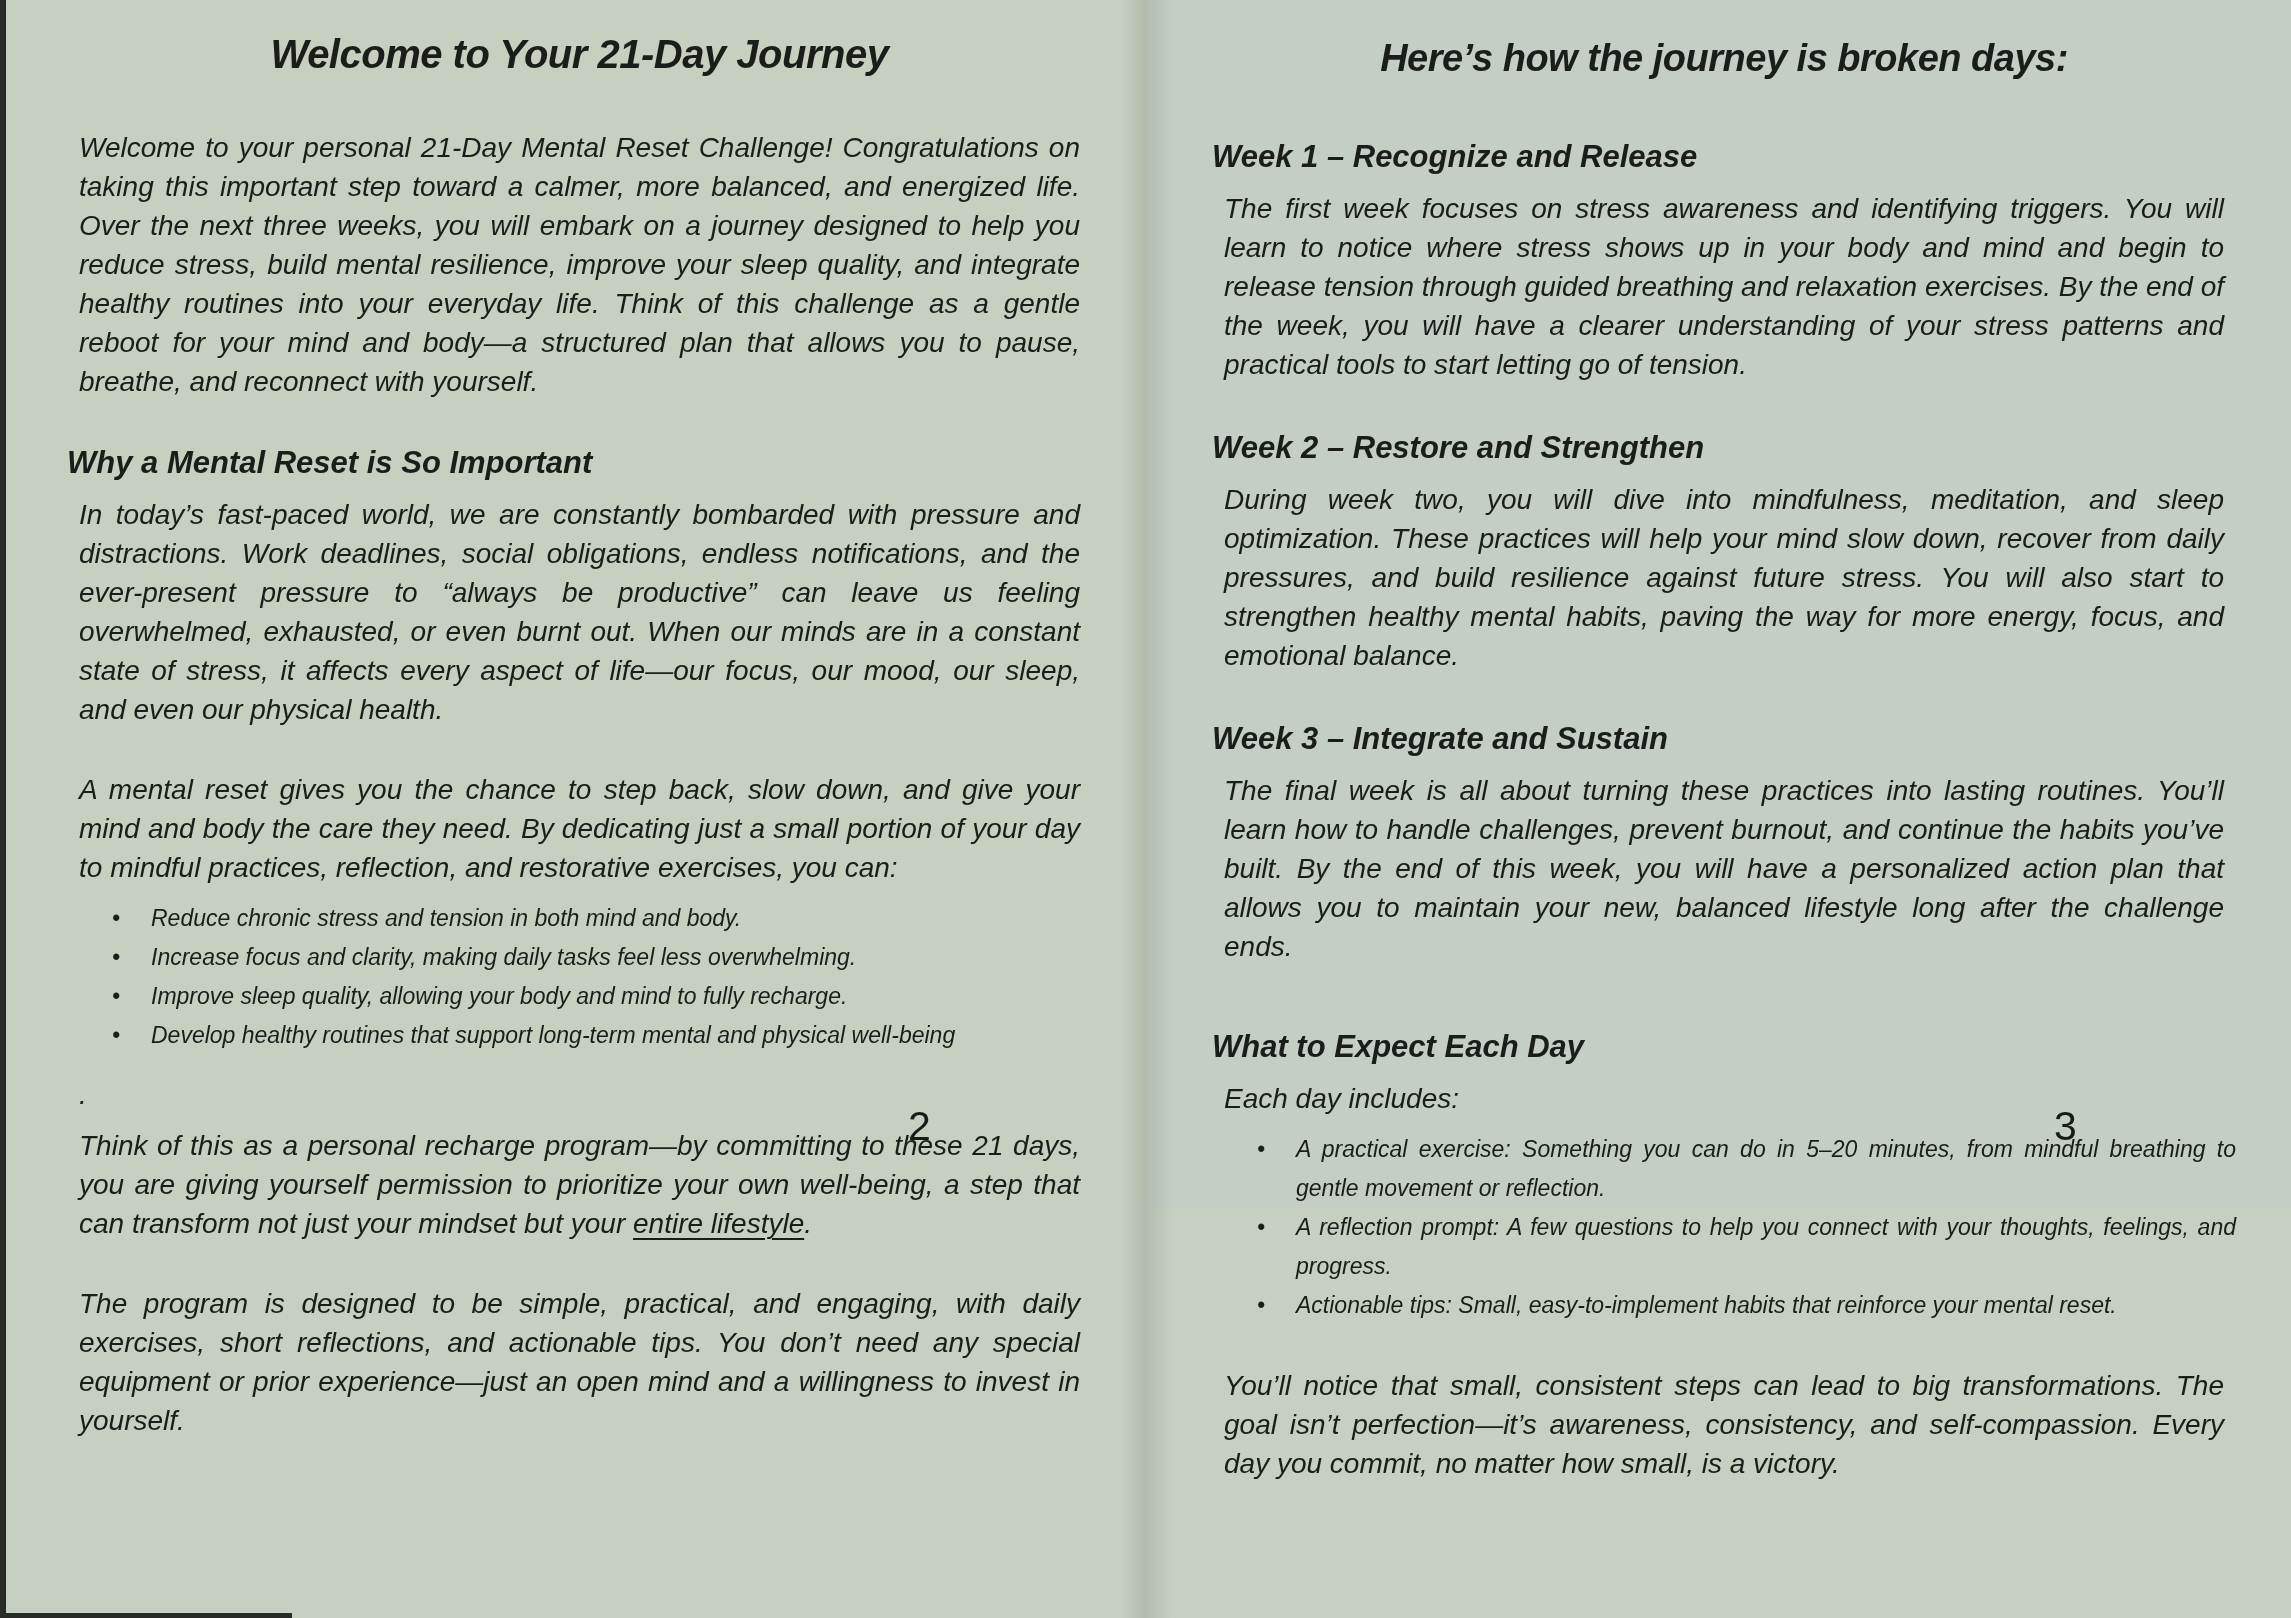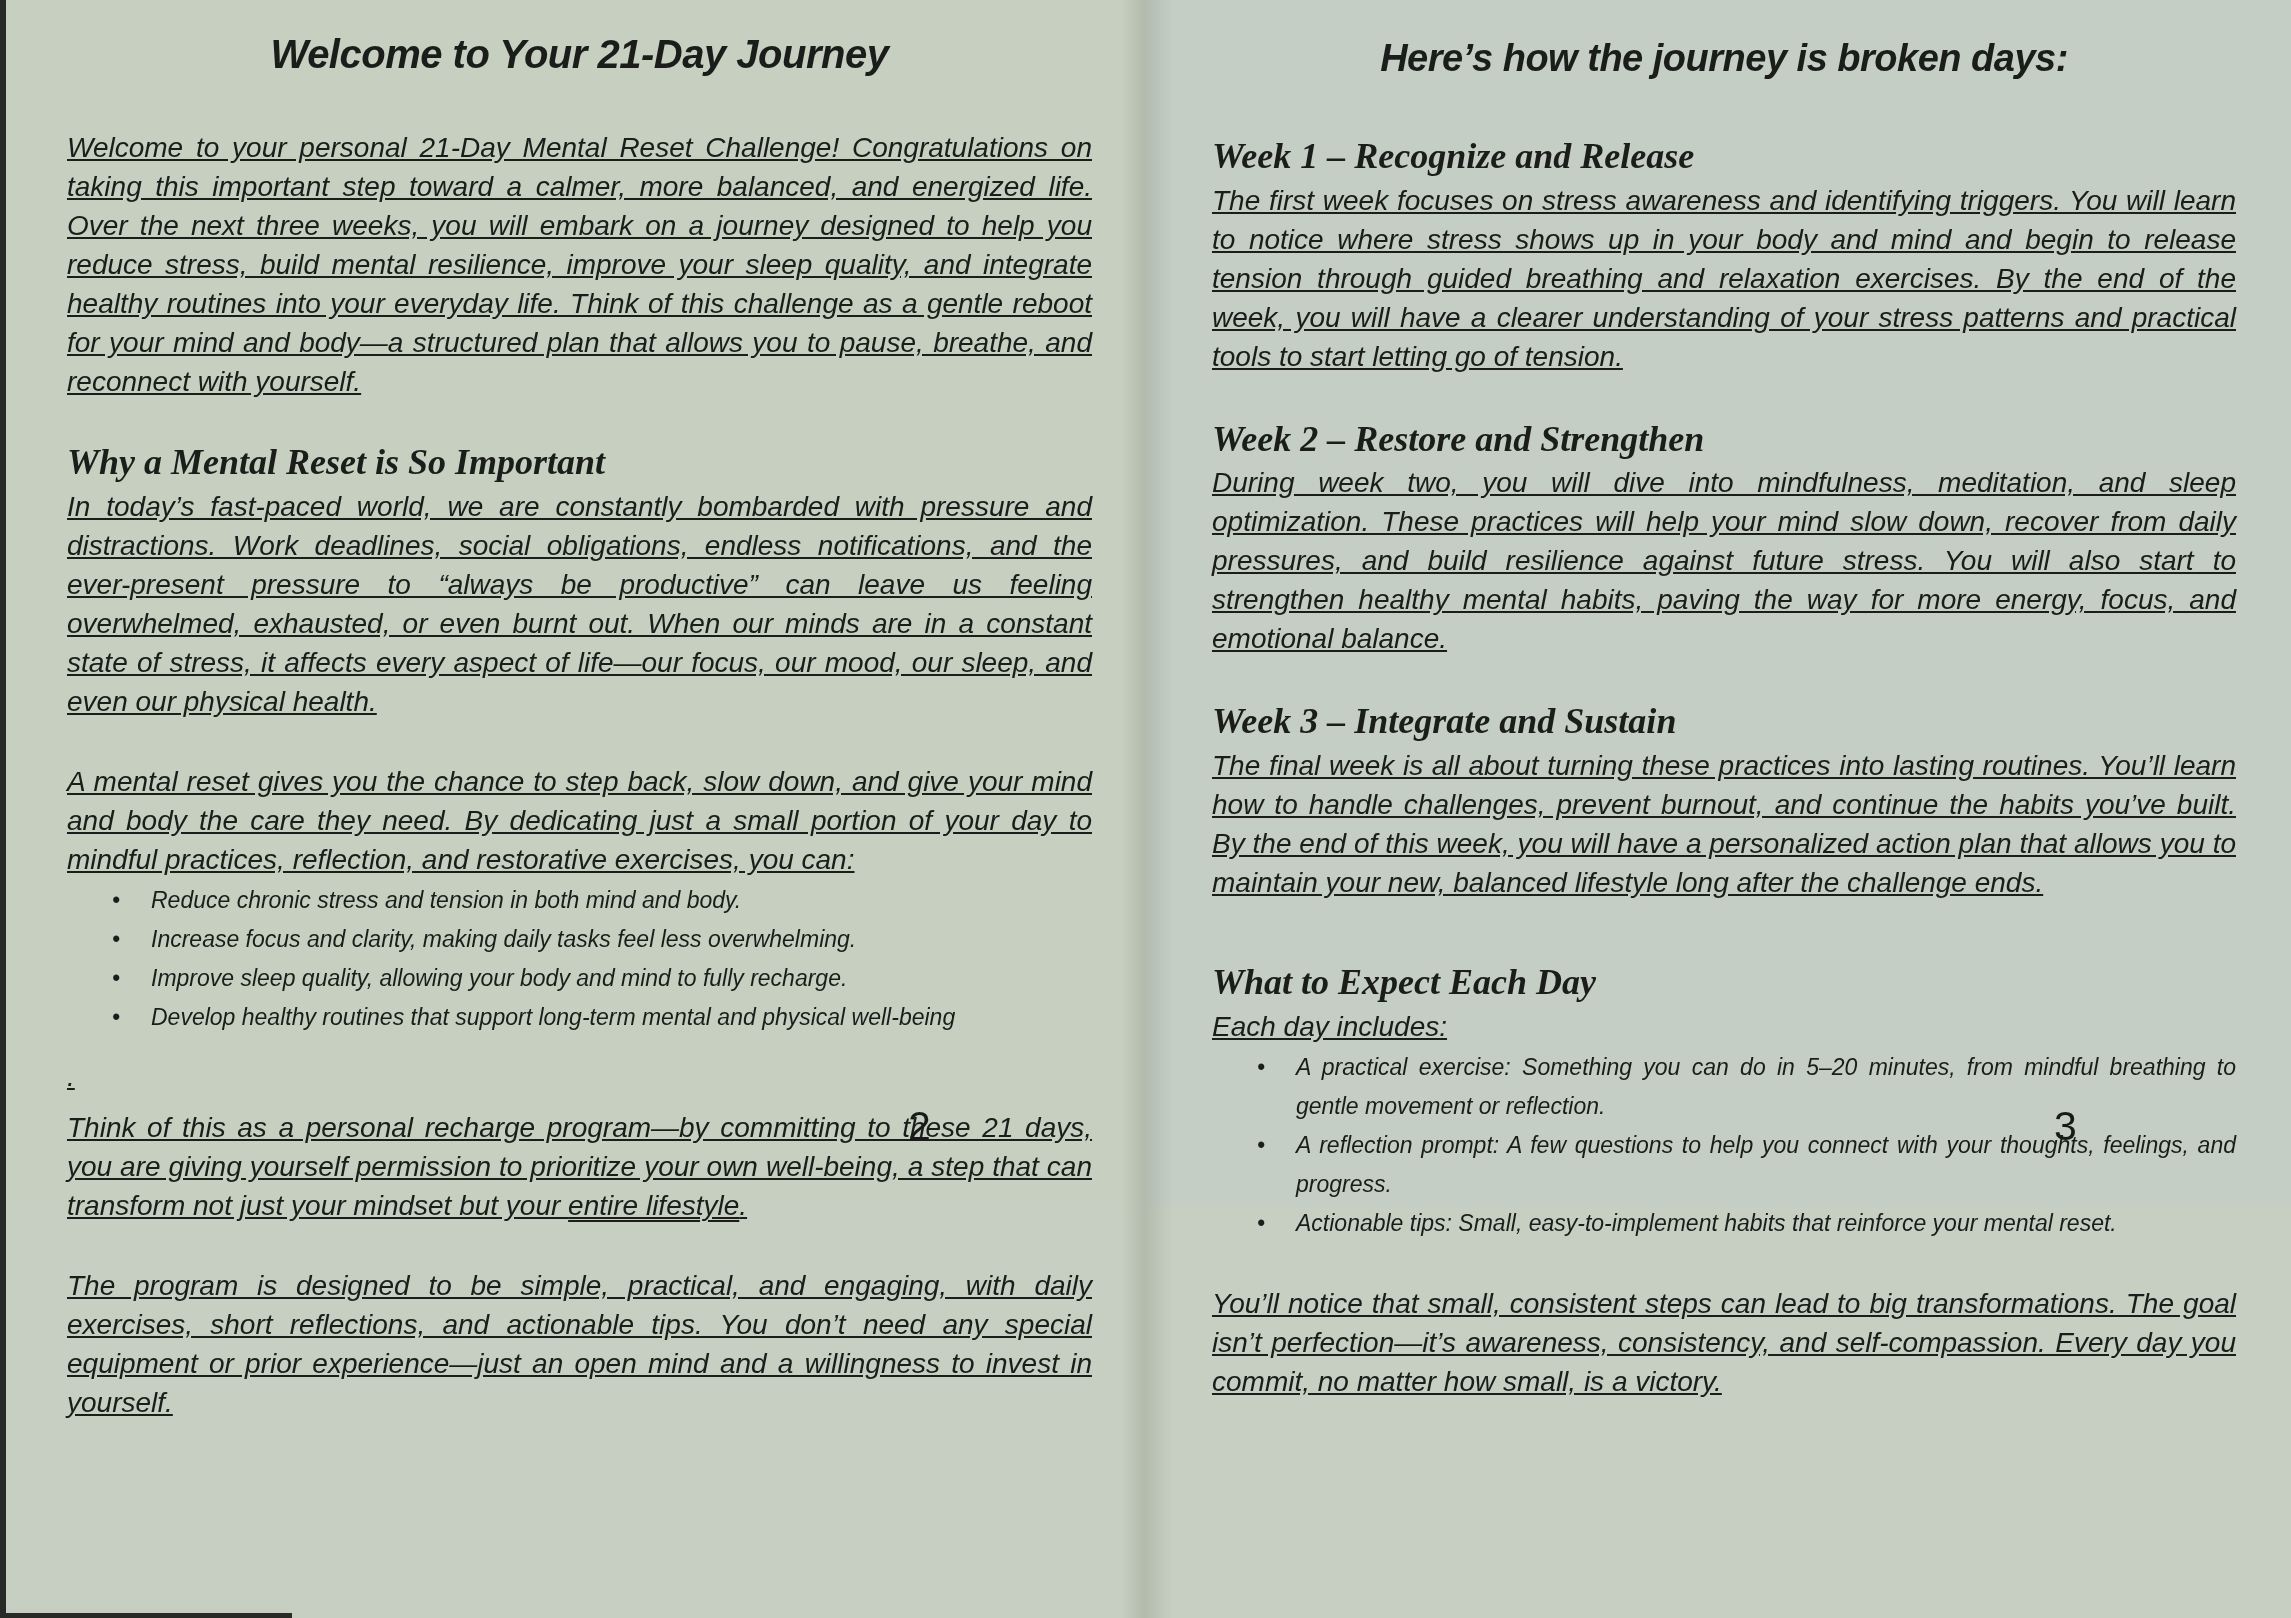--- a/index.html
+++ b/index.html
@@ -28,22 +28,22 @@
   .edge-left   { position: absolute; left: 0; top: 0; width: 5.6px; height: 100%; background: #272a27; }
   .edge-bottom { position: absolute; left: 0; bottom: 0; width: 292px; height: 5.6px; background: #272a27; }
 
   .doc-title {
     font-size: 40px; font-weight: 700; font-style: italic;
     text-align: center; letter-spacing: -0.5px;
     margin: 0 0 51px 0;
   }
   .page.right .doc-title { font-size: 38px; margin-bottom: 56px; }
 
-  p { font-size: 28px; line-height: 39px; text-align: justify; margin: 0; text-decoration: underline; }
-  h2 { font-size: 36px; font-weight: 700; font-style: italic; line-height: 41px; margin: 0 0 3.7px 0; font-family: Liberation Serif, serif; }
+  p { font-size: 28px; line-height: 39px; text-align: justify; margin: 12px; }
+  h2 { font-size: 31px; font-weight: 700; font-style: italic; line-height: 41px; margin: 0 0 3.7px 0; }
 
   ul { list-style: none; margin: 1.9px 0 0 0; padding: 0; }
   li {
     font-size: 23px; line-height: 39px; text-align: justify;
     padding-left: 84px; position: relative;
   }
   li::before { content: "\2022"; position: absolute; left: 45px; top: 0; }
 
   .underline { text-decoration: underline; text-underline-offset: 4.7px; text-decoration-thickness: 1.9px; }
 

